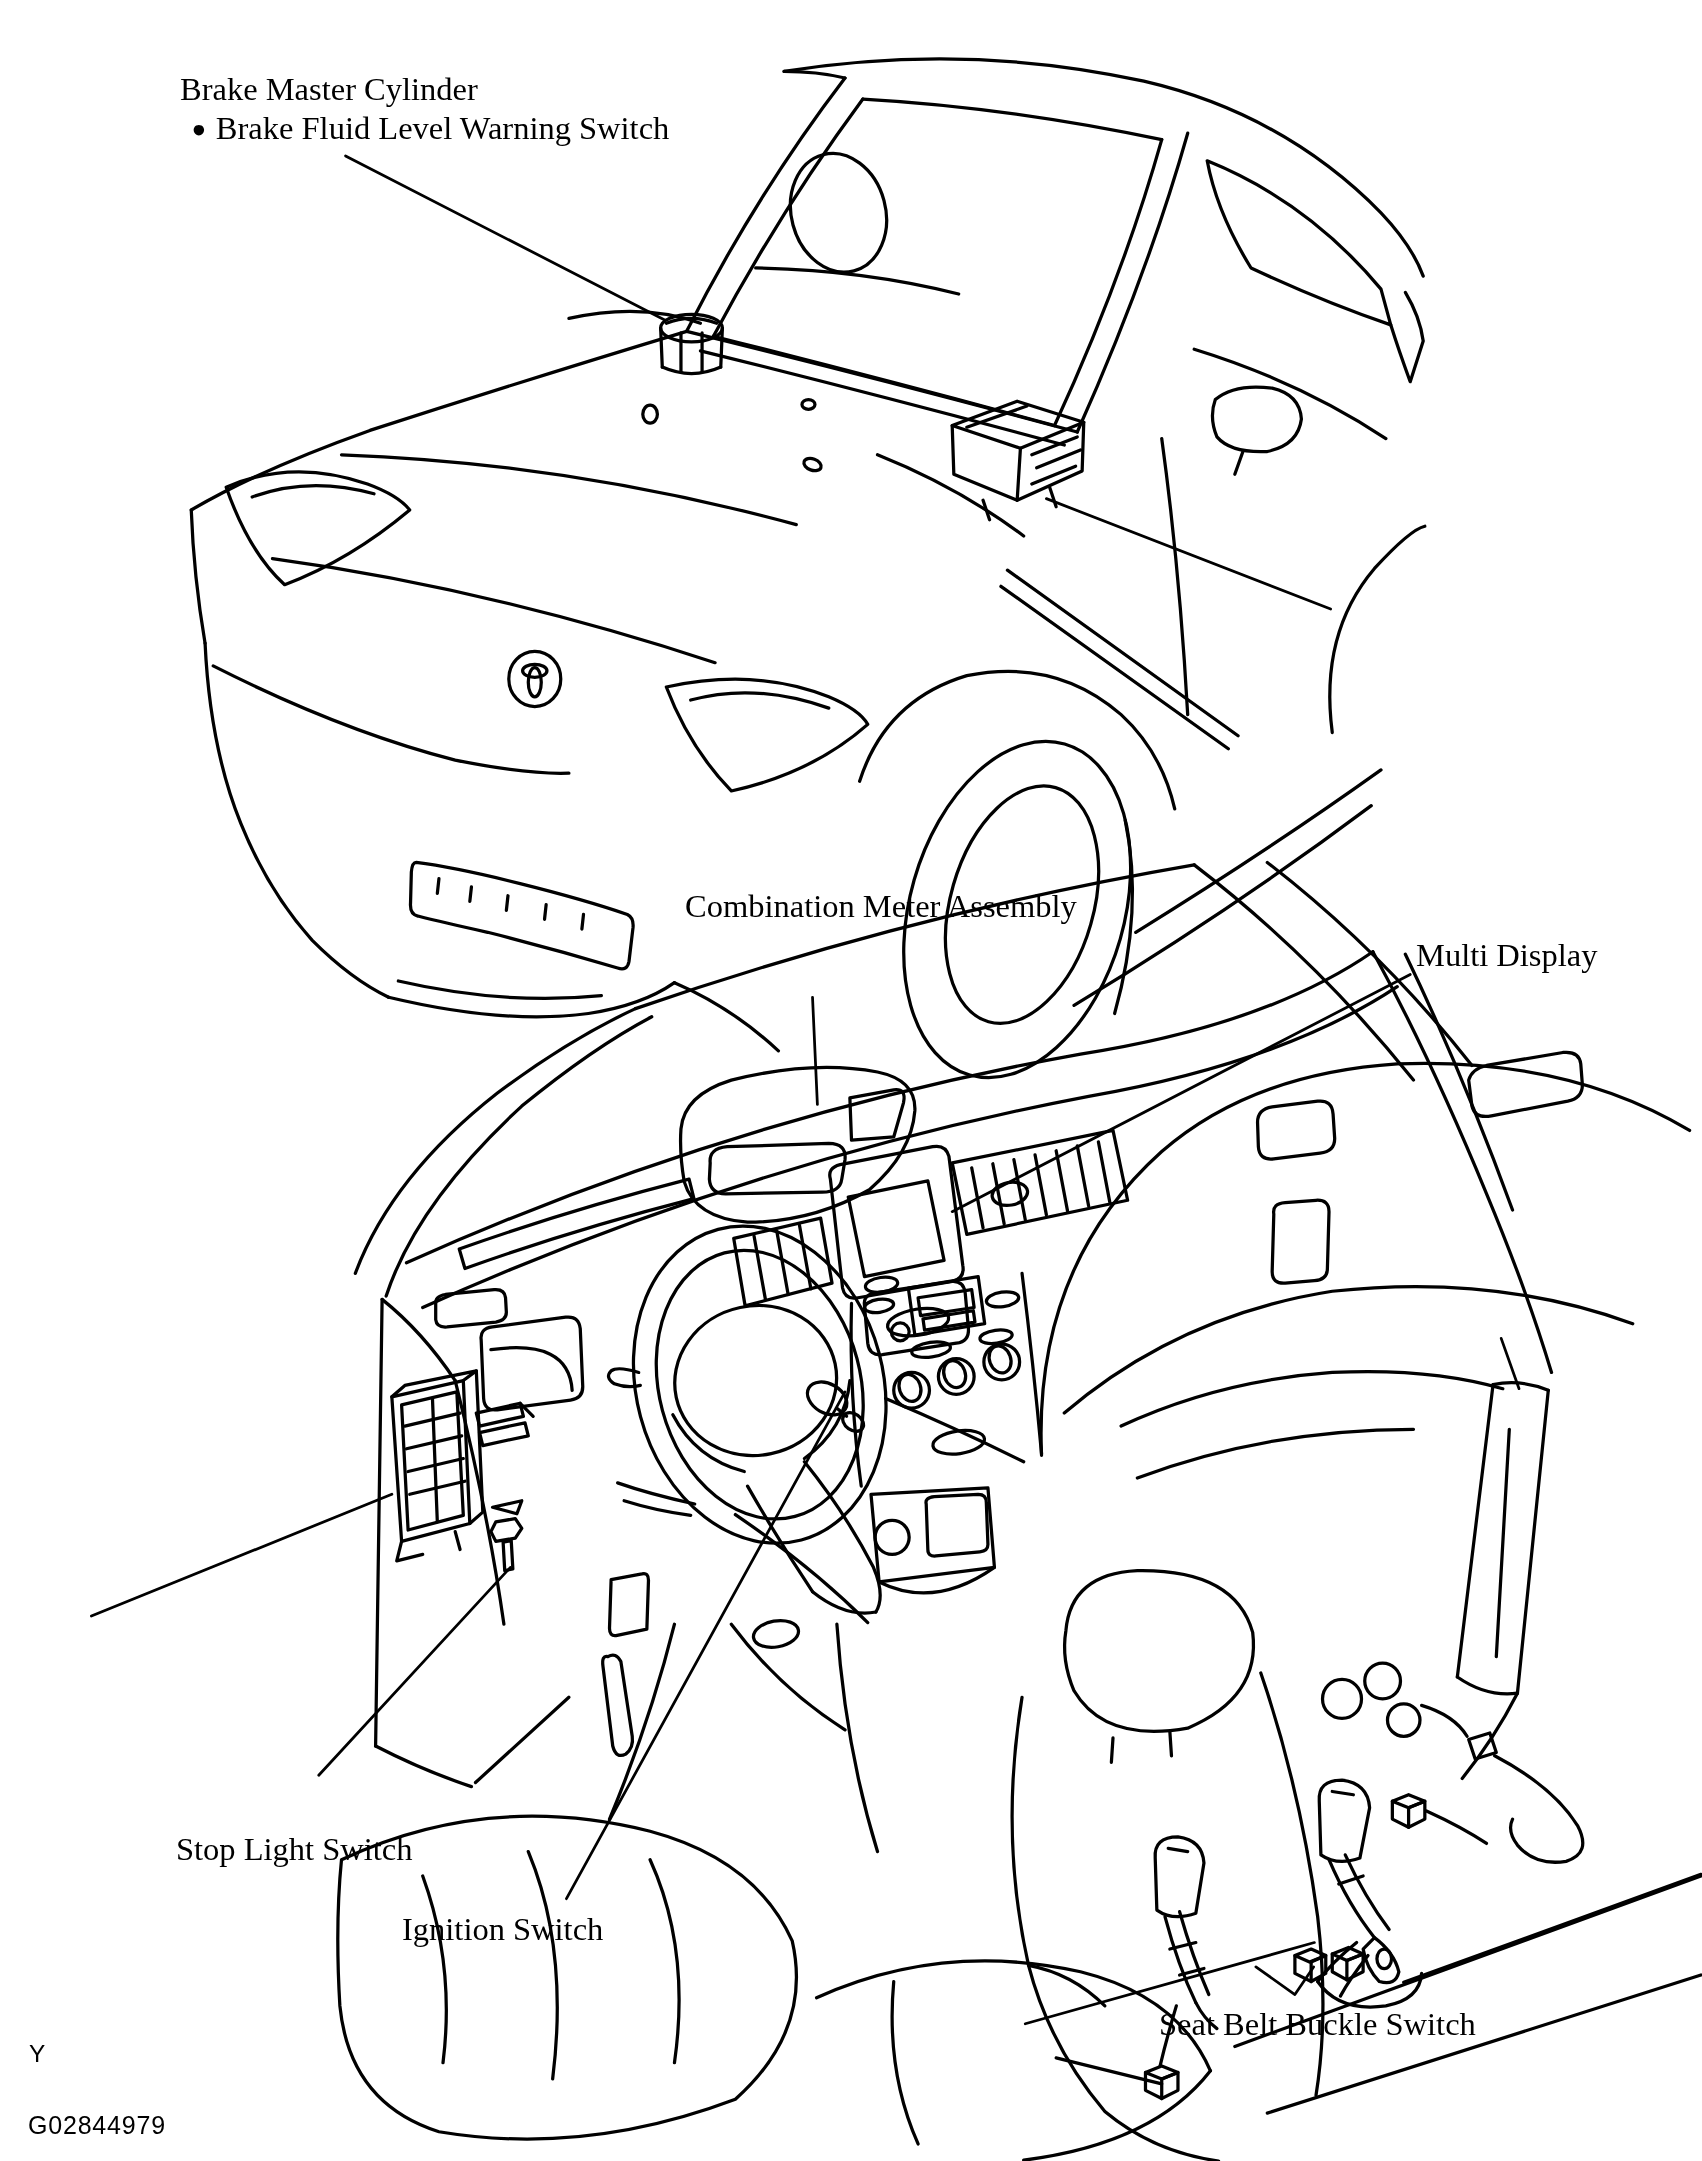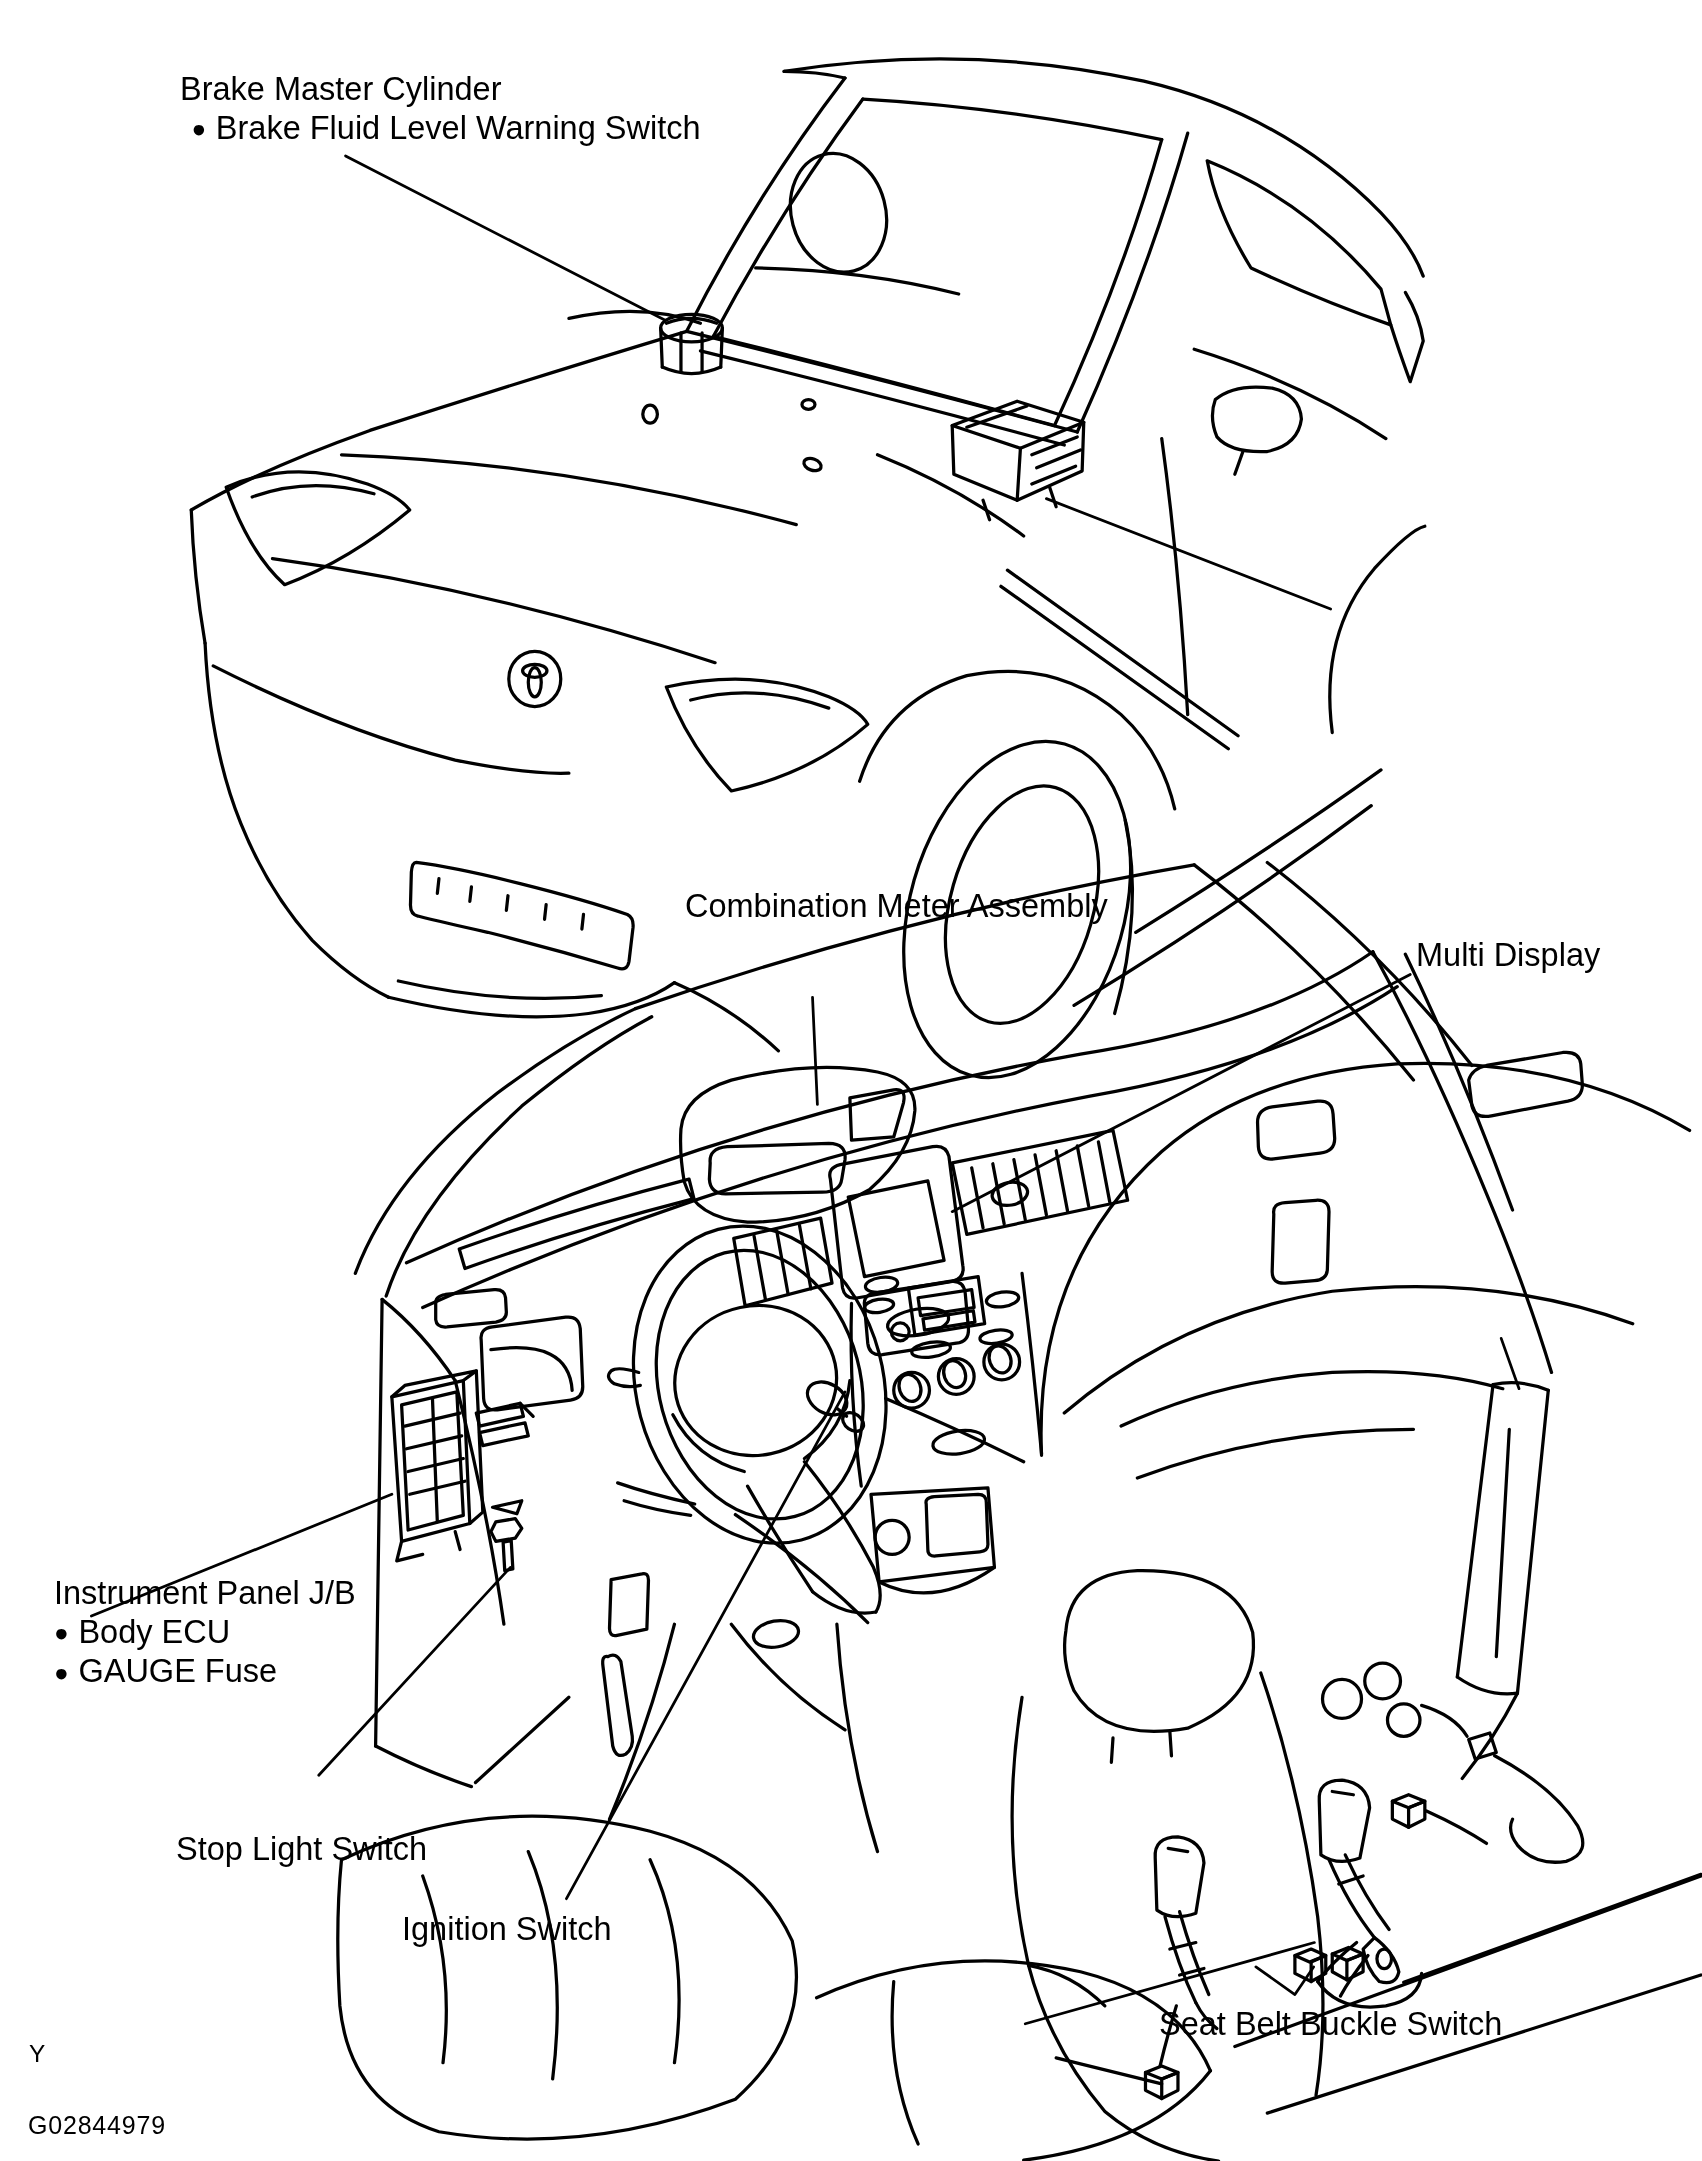--- a/index.html
+++ b/index.html
@@ -1,20 +1,20 @@
 <!DOCTYPE html>
 <html style="font-size:13px"><head>
 <meta charset="utf-8">
 <style>
   html,body{margin:0;padding:0;background:#fff;}
   .page{position:relative;width:1703px;height:2161px;background:#ffffff;overflow:hidden;
         font-family:"Liberation Sans",sans-serif;color:#000;}
   .art{position:absolute;left:0;top:0;width:1703px;height:2161px;}
   .lbl{position:absolute;font-size:32.5px;line-height:39px;white-space:nowrap;color:#000;}
-  .lbl .line{display:block;}
+  .lbl .line{display:block;font-family:Liberation Serif, serif;}
   .lbl .bullet{display:inline-block;font-size:24.4px;vertical-align:1.6px;margin-right:9.7px;}
   .indent{padding-left:11.4px;}
   .footer-y{position:absolute;font-size:24.4px;}
   .footer-code{position:absolute;font-size:25px;letter-spacing:0.8px;margin-top:32px;}
 </style>
 </head>
 <body>
 
 <div class="page">
 
@@ -371,25 +371,20 @@
 
 <div class="lbl" style="left:685px;top:887px">
   <span class="line">Combination Meter Assembly</span>
 </div>
 
 <div class="lbl" style="left:1416px;top:936px">
   <span class="line">Multi Display</span>
 </div>
 
 
-<div class="lbl" style="left:54px;top:1574px">
-  <span class="line">Instrument Panel J/B</span>
-  <span class="line"><span class="bullet">●</span><span>Body ECU</span></span>
-  <span class="line"><span class="bullet">●</span><span>GAUGE Fuse</span></span>
-</div>
 
 <div class="lbl" style="left:176px;top:1830px">
   <span class="line">Stop Light Switch</span>
 </div>
 
 <div class="lbl" style="left:402px;top:1910px">
   <span class="line">Ignition Switch</span>
 </div>
 
 <div class="lbl" style="left:1159px;top:2005px">

